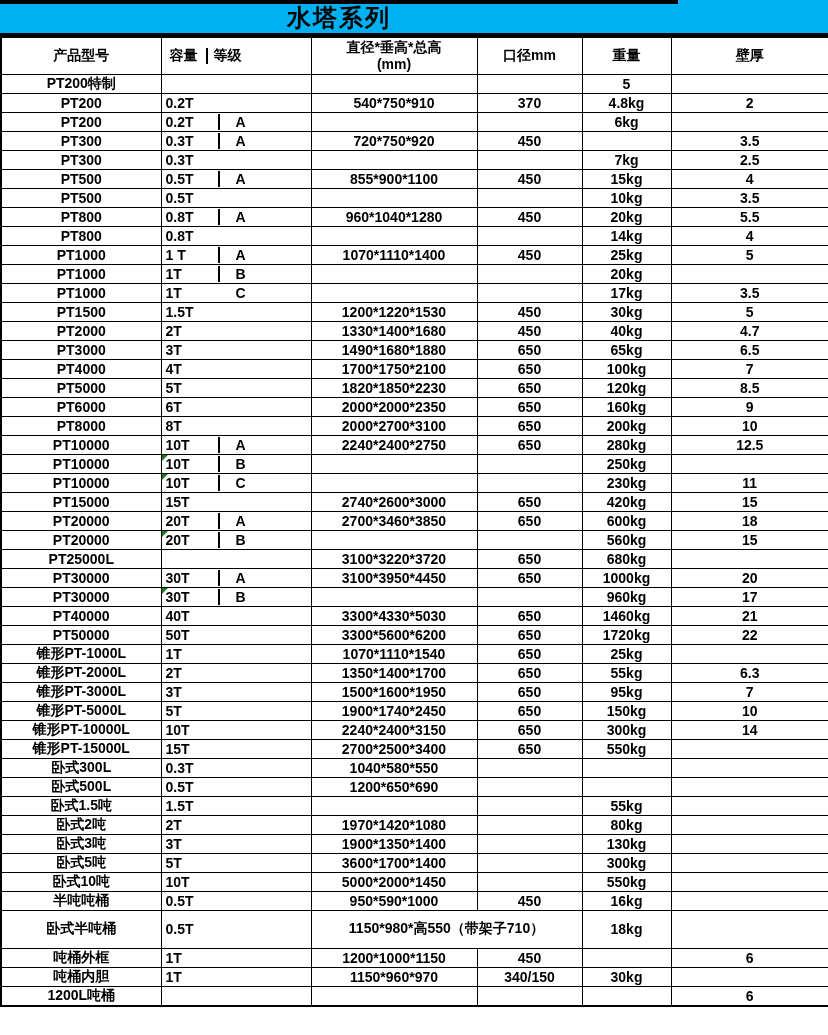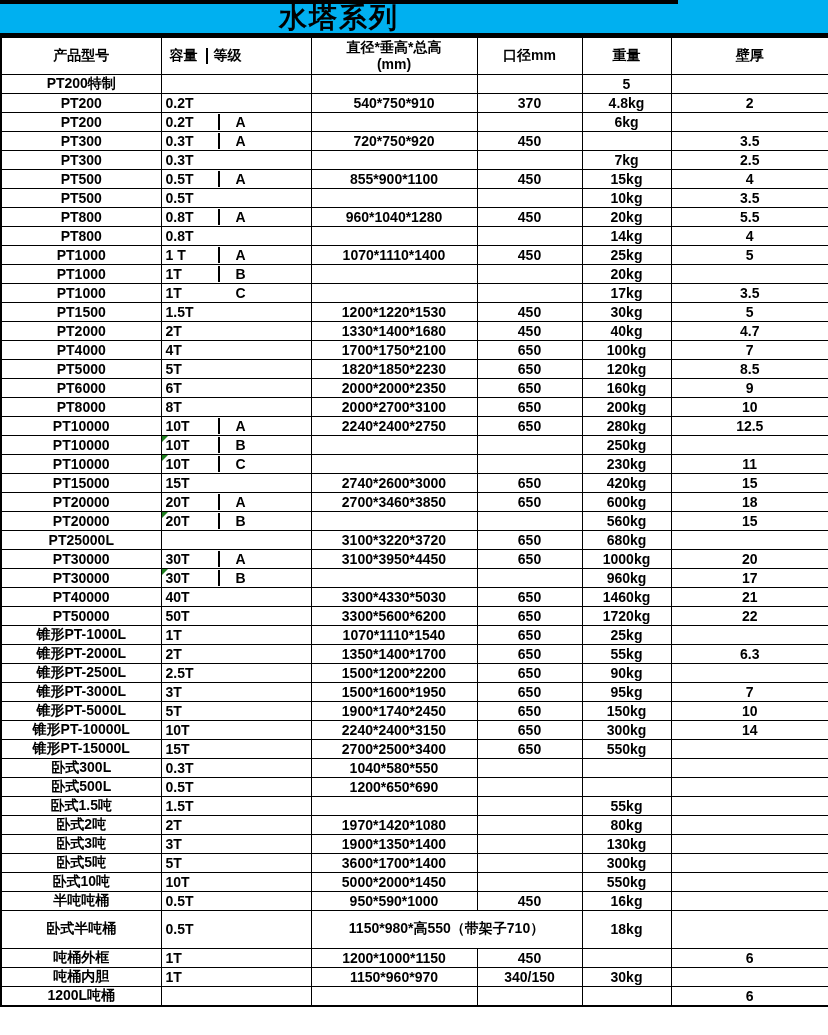--- a/index.html
+++ b/index.html
@@ -22,21 +22,21 @@
   }
   .top-strip{
     position:absolute;top:0;left:0;
     width:678px;height:4px;
     background:#000;
   }
   .title-text{
     position:absolute;top:4px;left:0;
     width:678px;height:40px;
     text-align:center;
-    font-size:28px;font-weight:700;color:#000;
+    font-size:24px;font-weight:700;color:#000;
     line-height:28px;letter-spacing:2px;
   }
   
   table{
     width:828px;
     table-layout:fixed;
     border-collapse:collapse;
     border:2px solid #000;
   }
   th,td{
@@ -290,20 +290,32 @@
             <div class="capflex">
               <span class="cap">2T</span>
             </div>
           </td>
           <td class="c-dims">1330*1400*1680</td>
           <td class="c-cal">450</td>
           <td class="c-wt">40kg</td>
           <td class="c-wall">4.7</td>
         </tr>
         <tr>
+          <td class="c-model">PT3000</td>
+          <td class="c-cap">
+            <div class="capflex">
+              <span class="cap">3T</span>
+            </div>
+          </td>
+          <td class="c-dims">1490*1680*1880</td>
+          <td class="c-cal">650</td>
+          <td class="c-wt">65kg</td>
+          <td class="c-wall">6.5</td>
+        </tr>
+        <tr>
           <td class="c-model">PT4000</td>
           <td class="c-cap">
             <div class="capflex">
               <span class="cap">4T</span>
             </div>
           </td>
           <td class="c-dims">1700*1750*2100</td>
           <td class="c-cal">650</td>
           <td class="c-wt">100kg</td>
           <td class="c-wall">7</td>
@@ -510,32 +522,20 @@
           <td class="c-model">锥形PT-2000L</td>
           <td class="c-cap">
             <div class="capflex">
               <span class="cap">2T</span>
             </div>
           </td>
           <td class="c-dims">1350*1400*1700</td>
           <td class="c-cal">650</td>
           <td class="c-wt">55kg</td>
           <td class="c-wall">6.3</td>
-        </tr>
-        <tr>
-          <td class="c-model">锥形PT-2500L</td>
-          <td class="c-cap">
-            <div class="capflex">
-              <span class="cap">2.5T</span>
-            </div>
-          </td>
-          <td class="c-dims">1500*1200*2200</td>
-          <td class="c-cal">650</td>
-          <td class="c-wt">90kg</td>
-          <td class="c-wall"></td>
         </tr>
         <tr>
           <td class="c-model">锥形PT-3000L</td>
           <td class="c-cap">
             <div class="capflex">
               <span class="cap">3T</span>
             </div>
           </td>
           <td class="c-dims">1500*1600*1950</td>
           <td class="c-cal">650</td>

